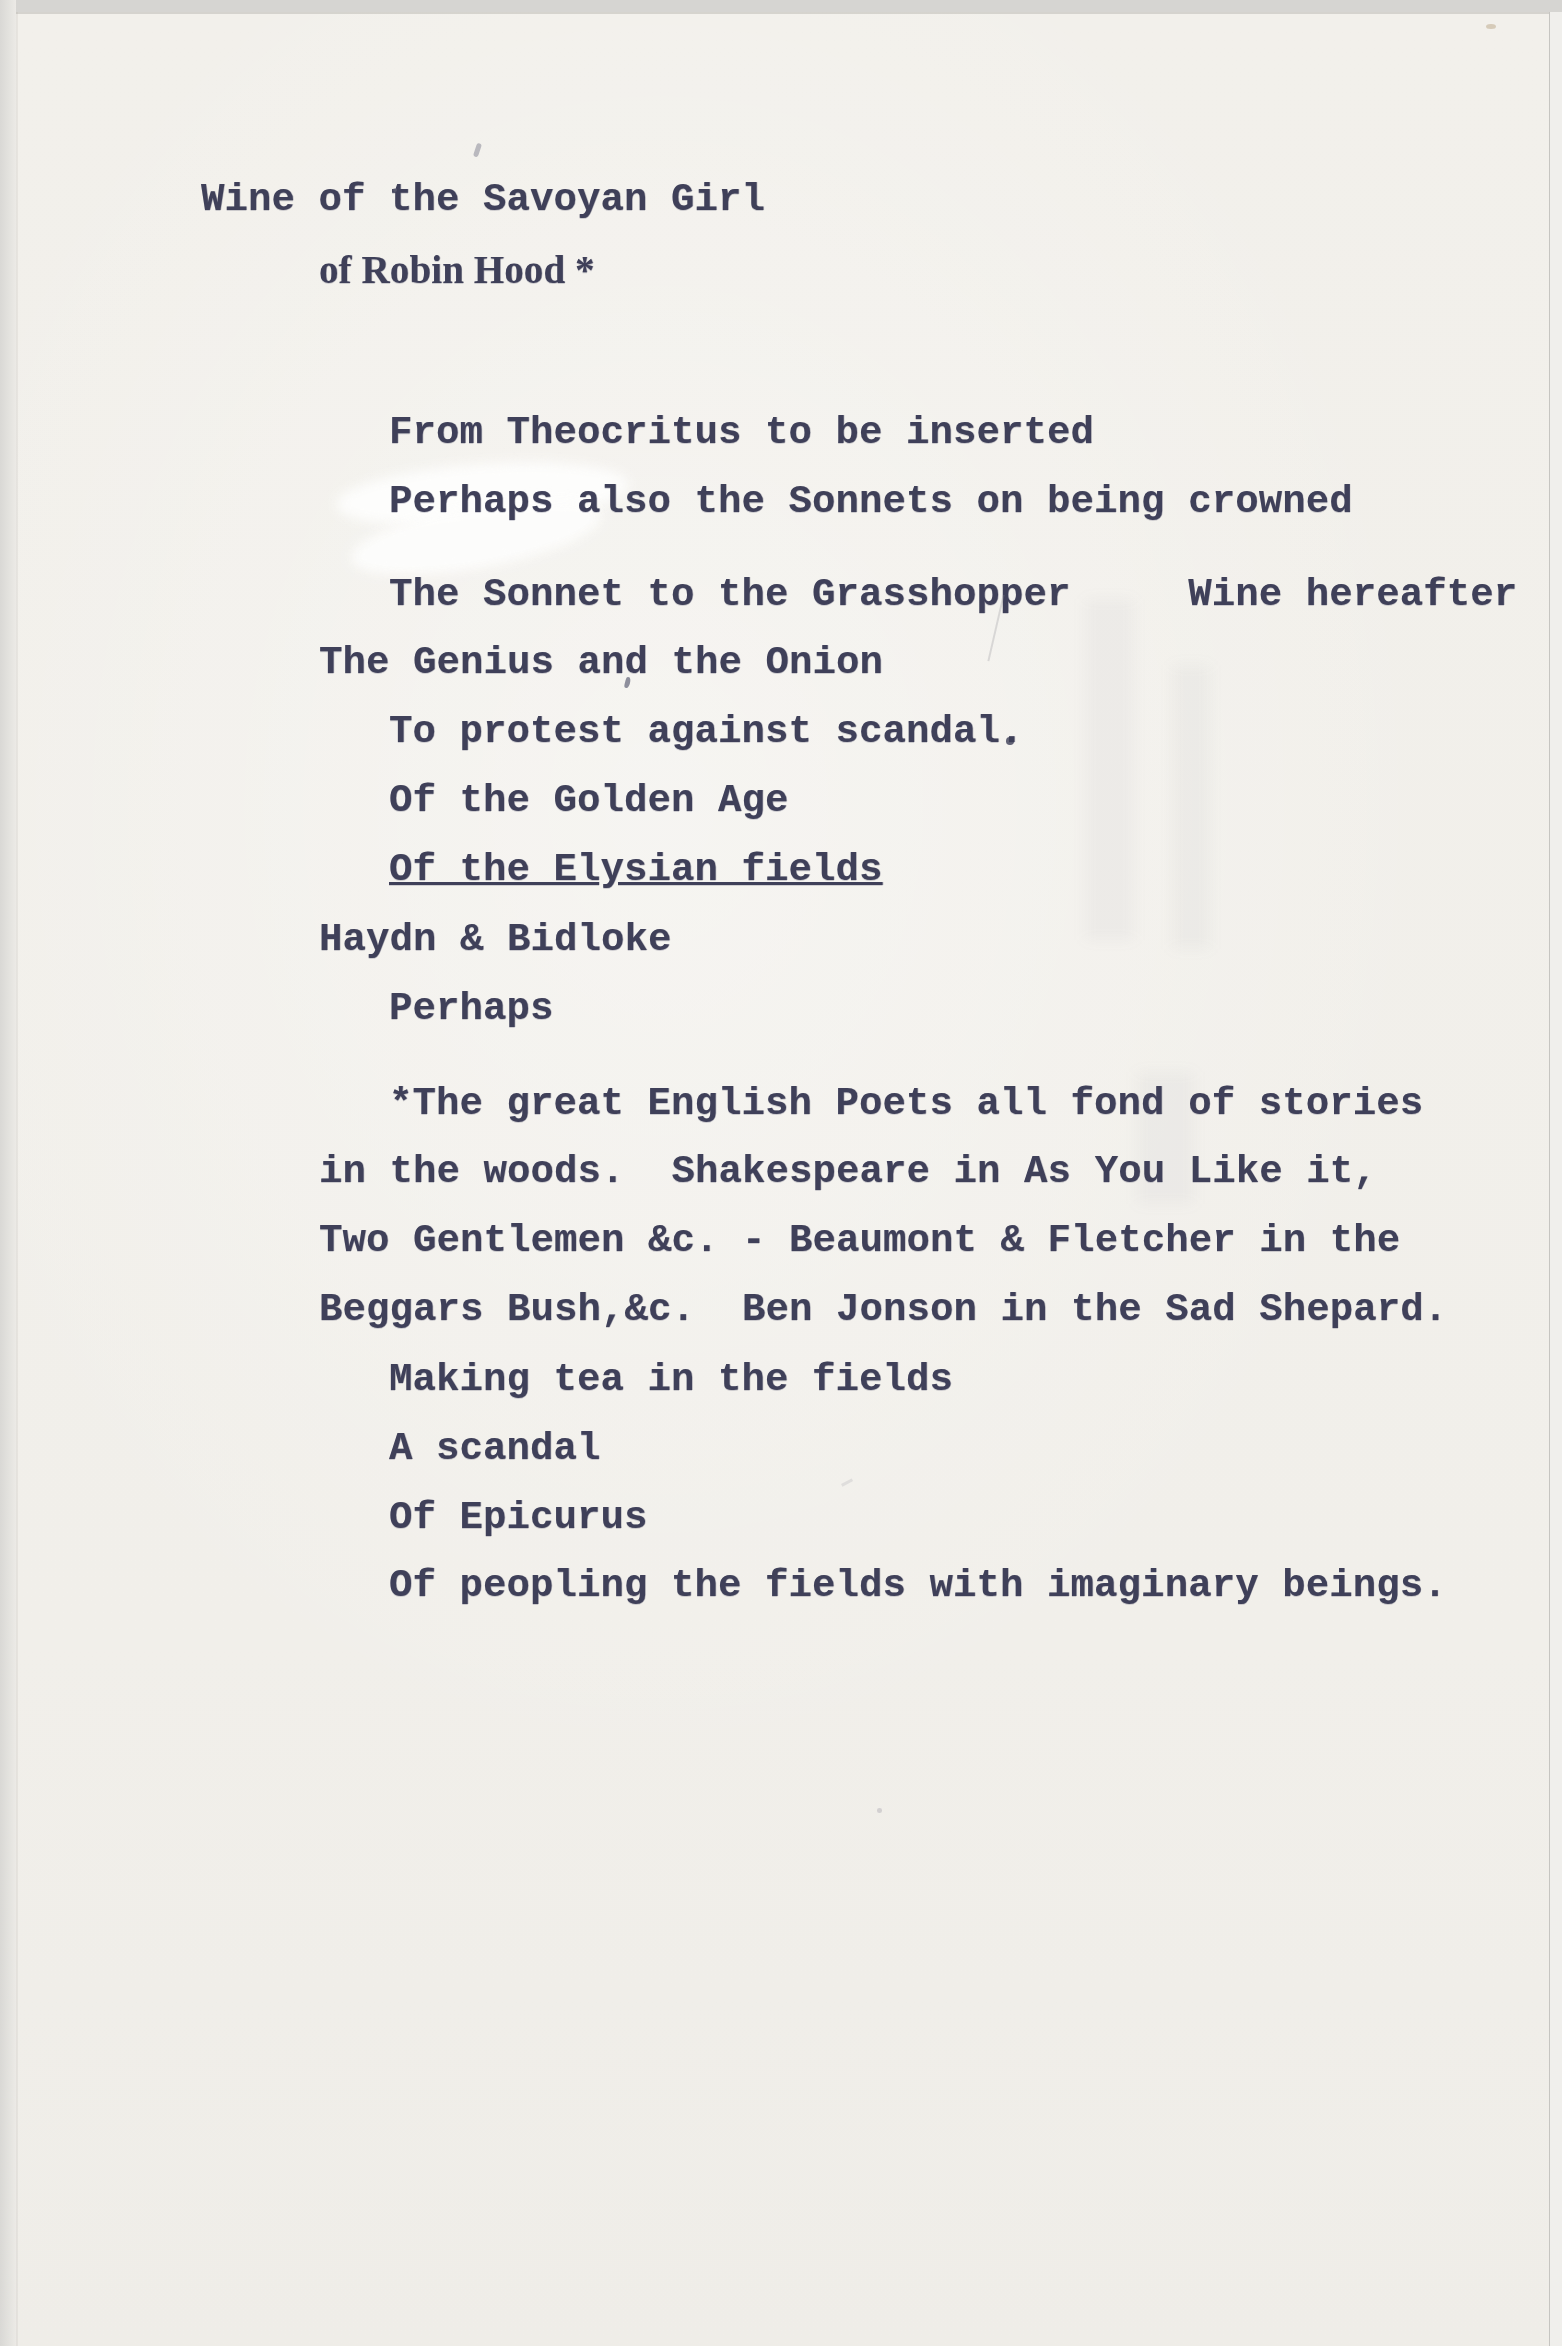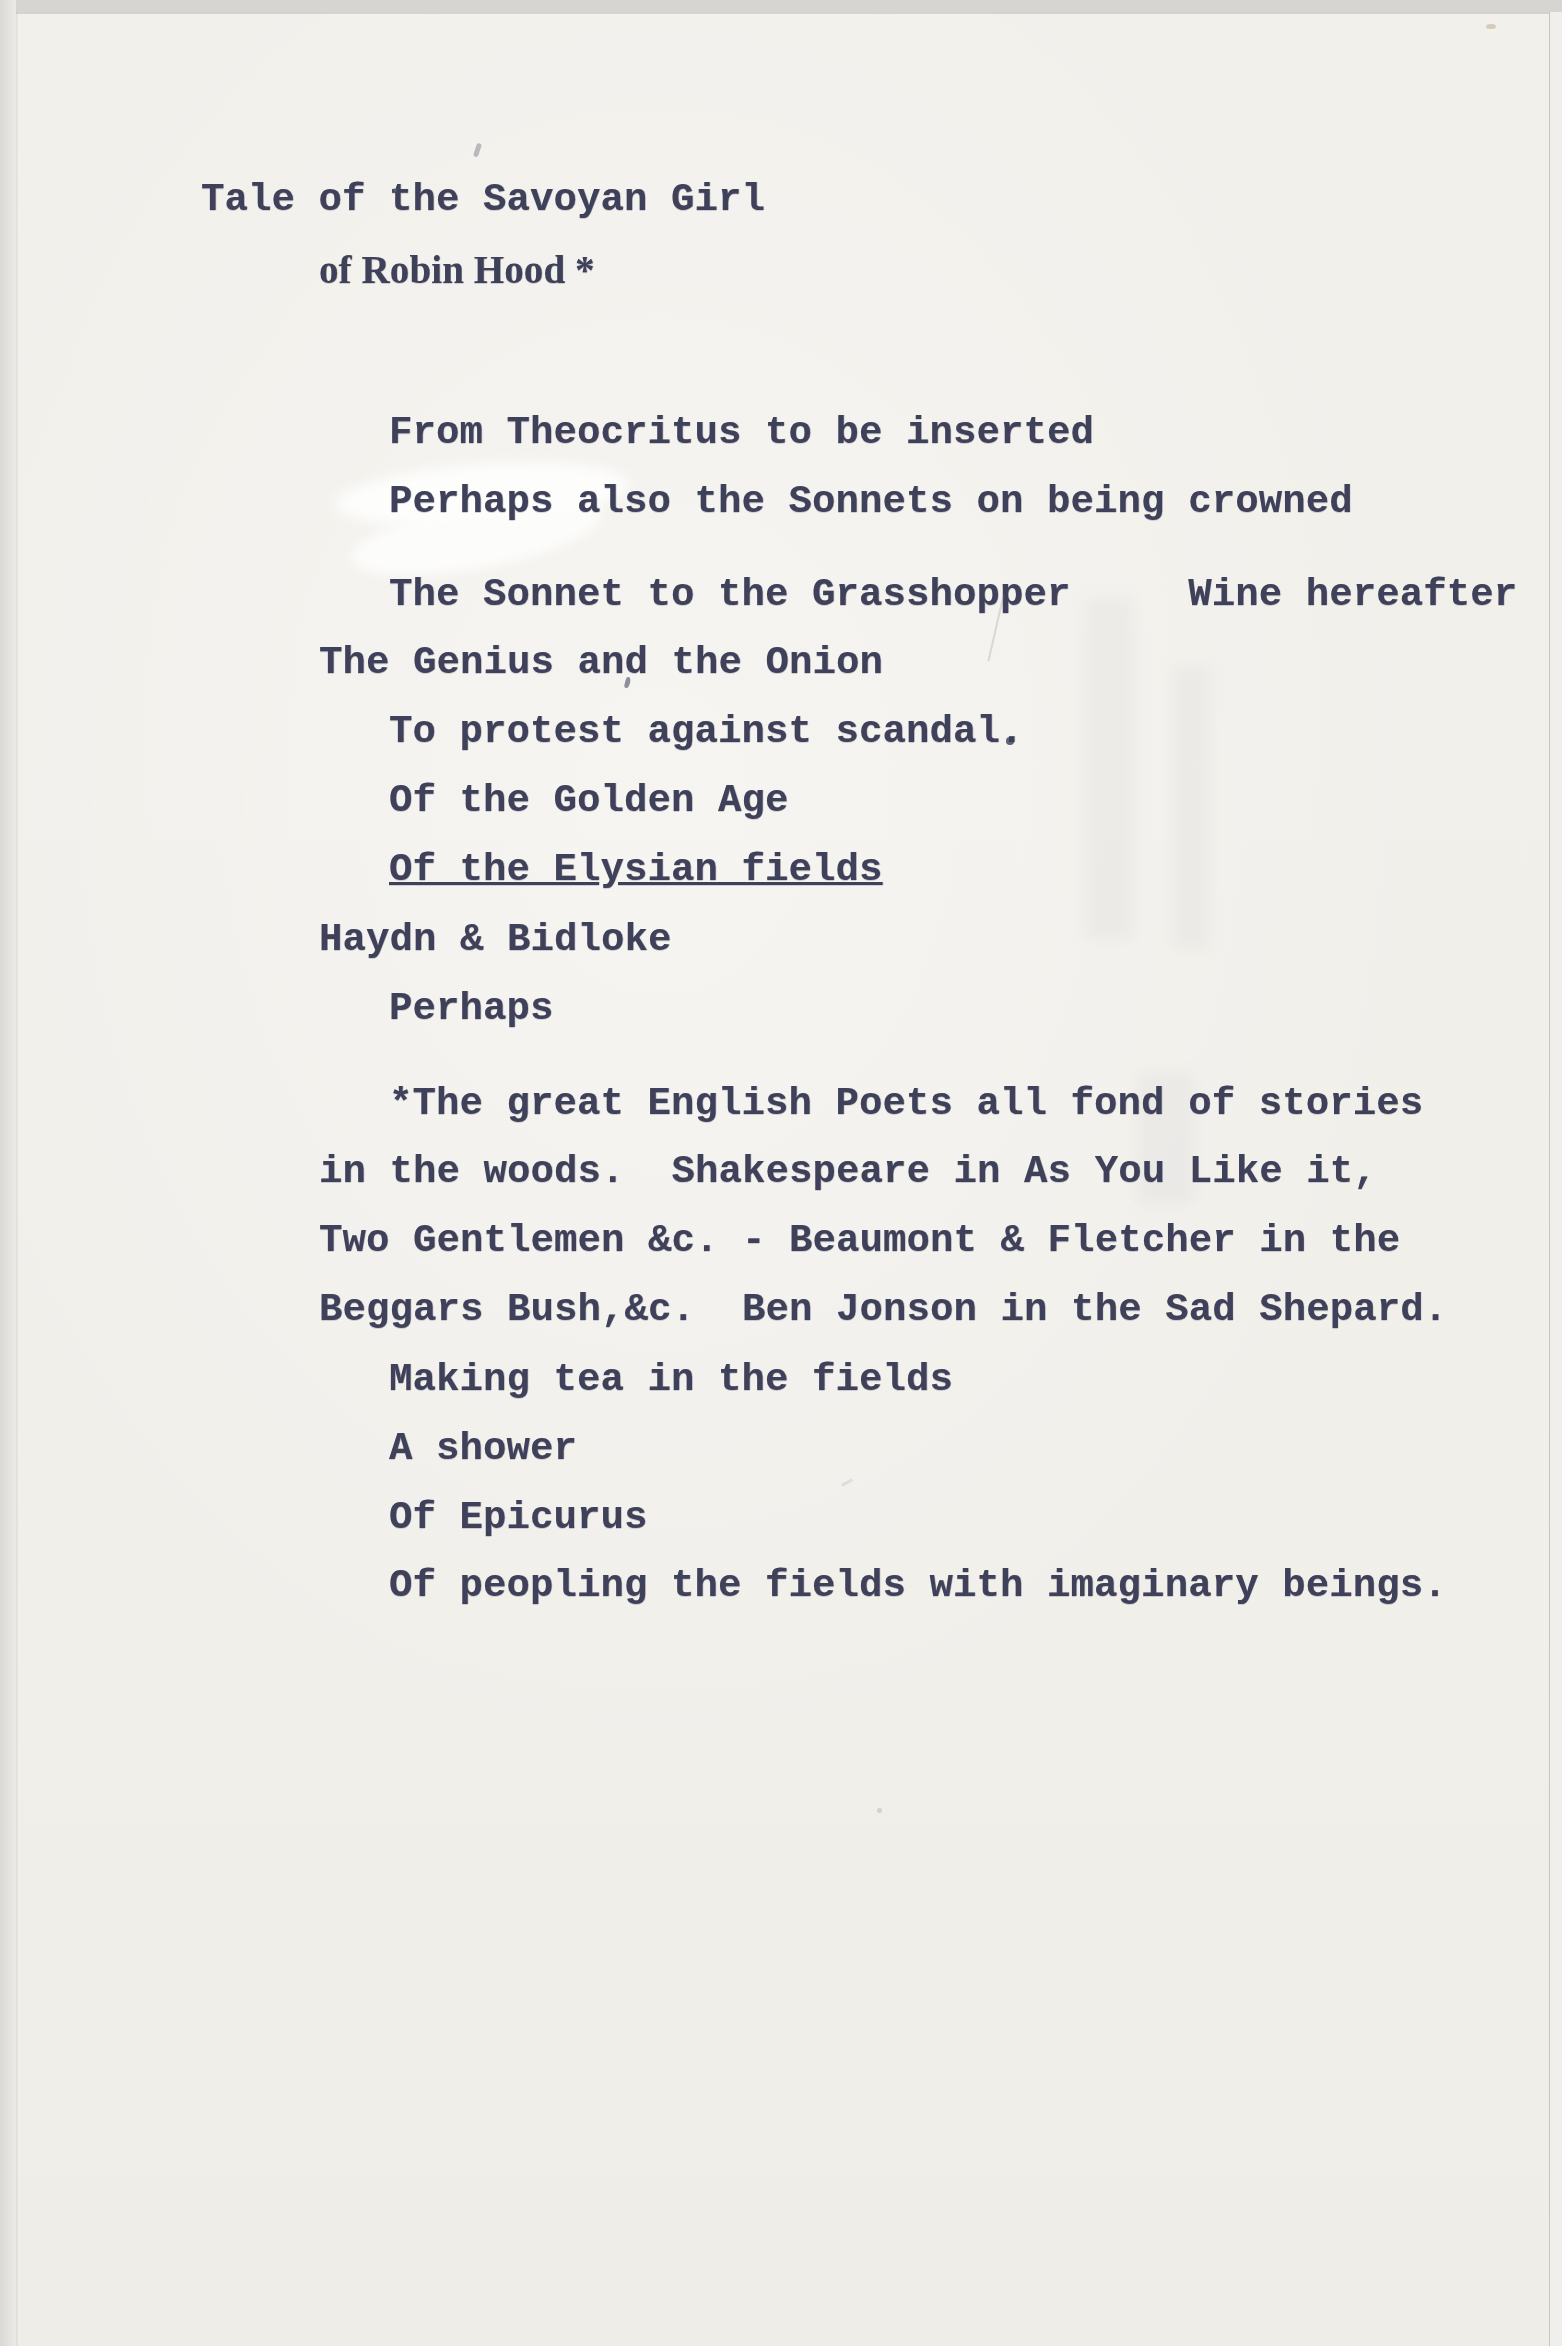--- a/index.html
+++ b/index.html
@@ -51,37 +51,37 @@
 
 <div class="page">
 
   <div class="artifact ghost" style="left:1069px;top:587px;width:49px;height:341px;"></div>
   <div class="artifact ghost" style="left:1156px;top:653px;width:38px;height:284px;"></div>
   <div class="artifact ghost" style="left:1121px;top:1060px;width:57px;height:132px;"></div>
 
   <div class="whiteout wo1"></div>
   <div class="whiteout wo2"></div>
 
-  <div class="line ind-a" style="top:169px;">Tale of the Savoyan Girl</div>
+  <div class="line ind-a" style="top:169px;">Wine of the Savoyan Girl</div>
   <div class="line ind-b" style="top:238px;font-family:Liberation Serif, serif;">of Robin Hood *</div>
   <div class="line ind-c" style="top:471px;">Perhaps also the Sonnets on being crowned</div>
   <div class="line ind-c" style="top:402px;">From Theocritus to be inserted</div>
   <div class="line ind-c" style="top:564px;text-align:right;">The Sonnet to the Grasshopper     Wine hereafter</div>
   <div class="line ind-b" style="top:632px;">The Genius and the Onion</div>
   <div class="line ind-c" style="top:701px;">To protest against scandal.</div>
   <div class="line ind-c" style="top:770px;">Of the Golden Age</div>
   <div class="line ind-c" style="top:839px;text-decoration:underline;">Of the Elysian fields</div>
   <div class="line ind-b" style="top:909px;">Haydn &amp; Bidloke</div>
   <div class="line ind-c" style="top:978px;">Perhaps</div>
   <div class="line ind-c" style="top:1073px;">*The great English Poets all fond of stories</div>
   <div class="line ind-b" style="top:1141px;">in the woods.  Shakespeare in As You Like it,</div>
   <div class="line ind-b" style="top:1210px;">Two Gentlemen &amp;c. - Beaumont &amp; Fletcher in the</div>
   <div class="line ind-b" style="top:1279px;">Beggars Bush,&amp;c.  Ben Jonson in the Sad Shepard.</div>
   <div class="line ind-c" style="top:1349px;">Making tea in the fields</div>
-  <div class="line ind-c" style="top:1418px;">A shower</div>
+  <div class="line ind-c" style="top:1418px;">A scandal</div>
   <div class="line ind-c" style="top:1487px;">Of Epicurus</div>
   <div class="line ind-c" style="top:1555px;">Of peopling the fields with imaginary beings.</div>
 
   <div class="artifact tick" style="left:459px;top:131px;"></div>
   <div class="artifact dot" style="left:990px;top:725px;width:7.6px;height:7.6px;background:#3d3e57;opacity:.8;"></div>
   <div class="artifact" style="left:609px;top:665px;width:4.7px;height:11.4px;background:#4a4b64;opacity:.6;border-radius:40% 60% 60% 40%;transform:rotate(14deg);"></div>
   <div class="artifact" style="left:979px;top:582px;width:1.9px;height:68px;background:#8f8e98;opacity:.28;transform:rotate(13deg);"></div>
   <div class="artifact dot" style="left:1470px;top:11.4px;width:10.4px;height:5.7px;background:#c0ad90;opacity:.55;"></div>
   <div class="artifact" style="left:825px;top:1469px;width:12.3px;height:2.8px;background:#9a99a2;opacity:.22;transform:rotate(-28deg);"></div>
   <div class="artifact dot" style="left:861px;top:1796px;width:4.7px;height:4.7px;background:#9a99a2;opacity:.35;"></div>

